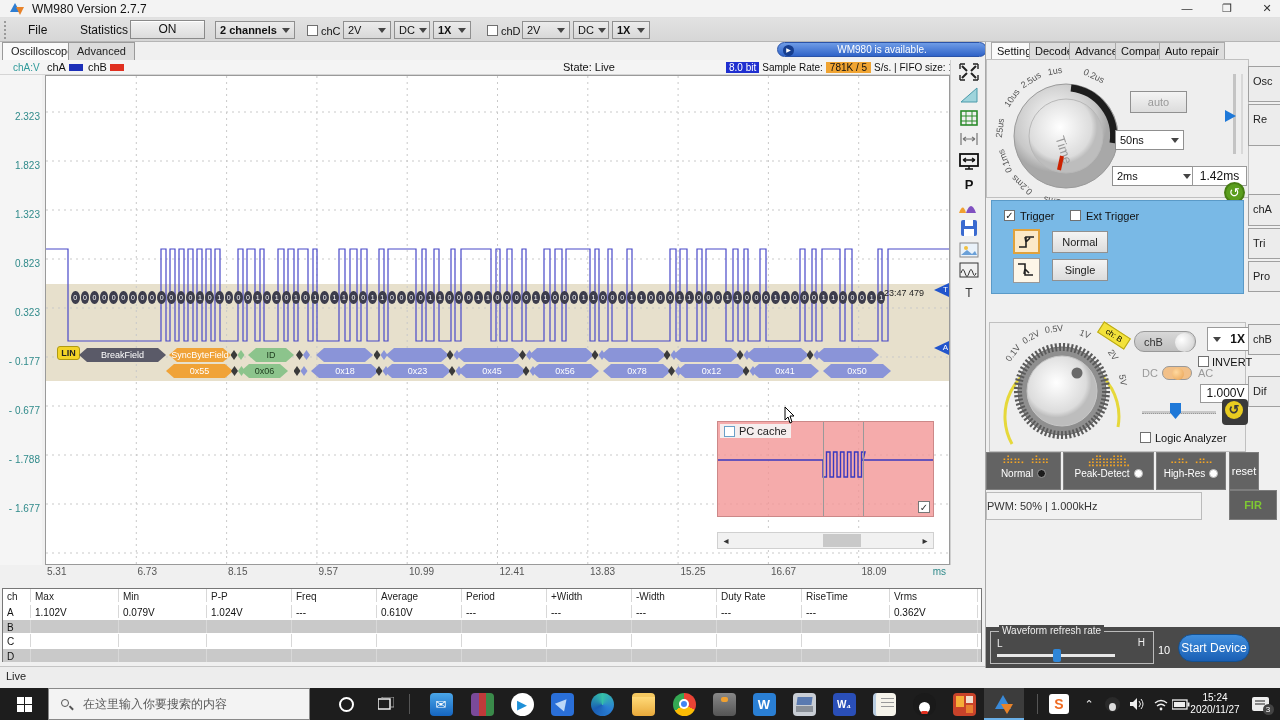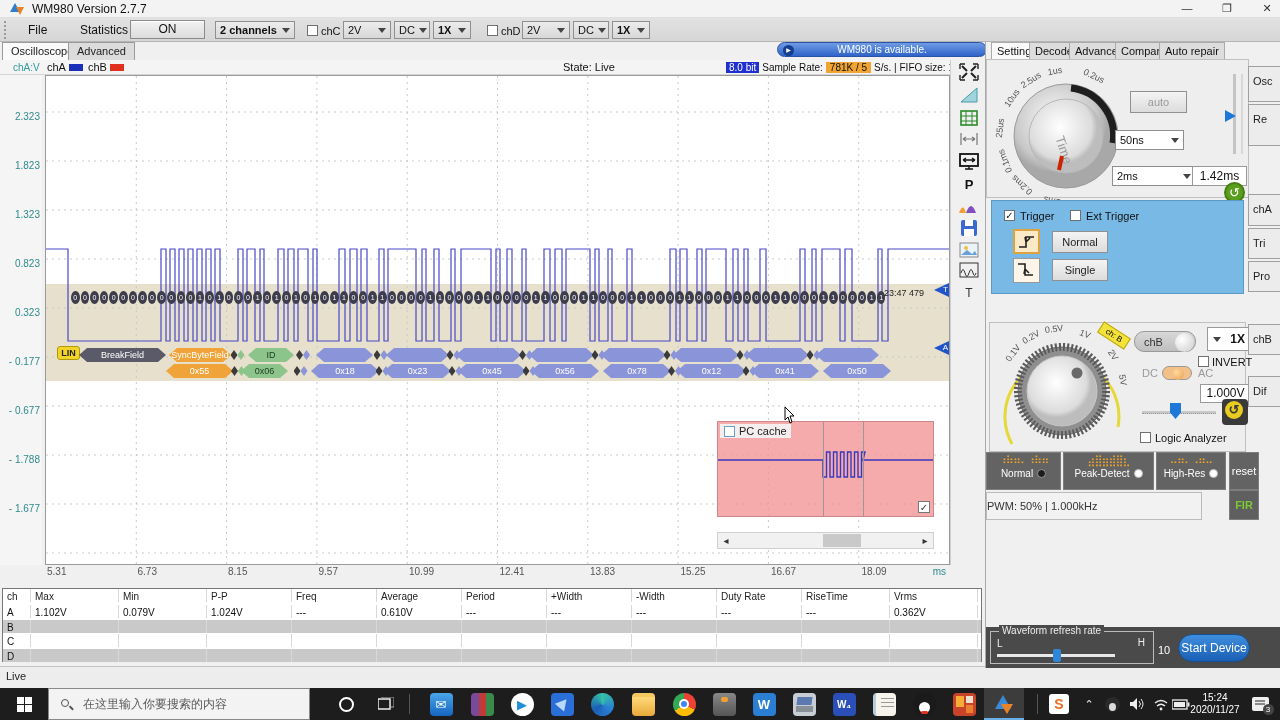--- a/index.html
+++ b/index.html
@@ -671,21 +671,21 @@
     </div>
     <div class="acqbtn" style="left:170px;width:70px">
       <span class="acq-glyph">⠤⠶⠄⠠⠶⠤</span>
       <span class="acq-row">
           <span>High-Res</span>
           <span class="radio"></span>
         </span>
     </div>
     <div class="acqbtn" style="left:243px;width:30px;font-size:11px;display:flex;align-items:center;justify-content:center">reset</div>
     <div class="abs" style="left:0;top:450px;width:216px;height:28px;background:#f2f2f2;border:1px solid #bbb;font-size:11px;color:#333;line-height:26px">PWM: 50% | 1.000kHz</div>
-    <div class="abs" style="left:243px;top:448px;width:30px;height:30px;background:#5f5f5f;border:1px solid #7d7d7d;color:#7ec832;font-weight:bold;font-size:11px;text-align:center;line-height:28px">FIR</div>
+    <div class="abs" style="left:243px;top:448px;width:48px;height:30px;background:#5f5f5f;border:1px solid #7d7d7d;color:#7ec832;font-weight:bold;font-size:11px;text-align:center;line-height:28px">FIR</div>
 
 
     <div class="darkbar">
       <div class="groupbox">
         <div class="legend">Waveform refresh rate</div>
         <span class="abs" style="left:6px;top:6px;font-size:10px;color:#eee">L</span>
         <span class="abs" style="right:8px;top:5px;font-size:10px;color:#eee">H</span>
         <div class="abs" style="left:6px;top:22px;width:118px;height:3px;background:#e8e8e8"></div>
         <div class="abs" style="left:62px;top:17px;width:8px;height:13px;background:#2e86d8;border-radius:2px"></div>
       </div>

